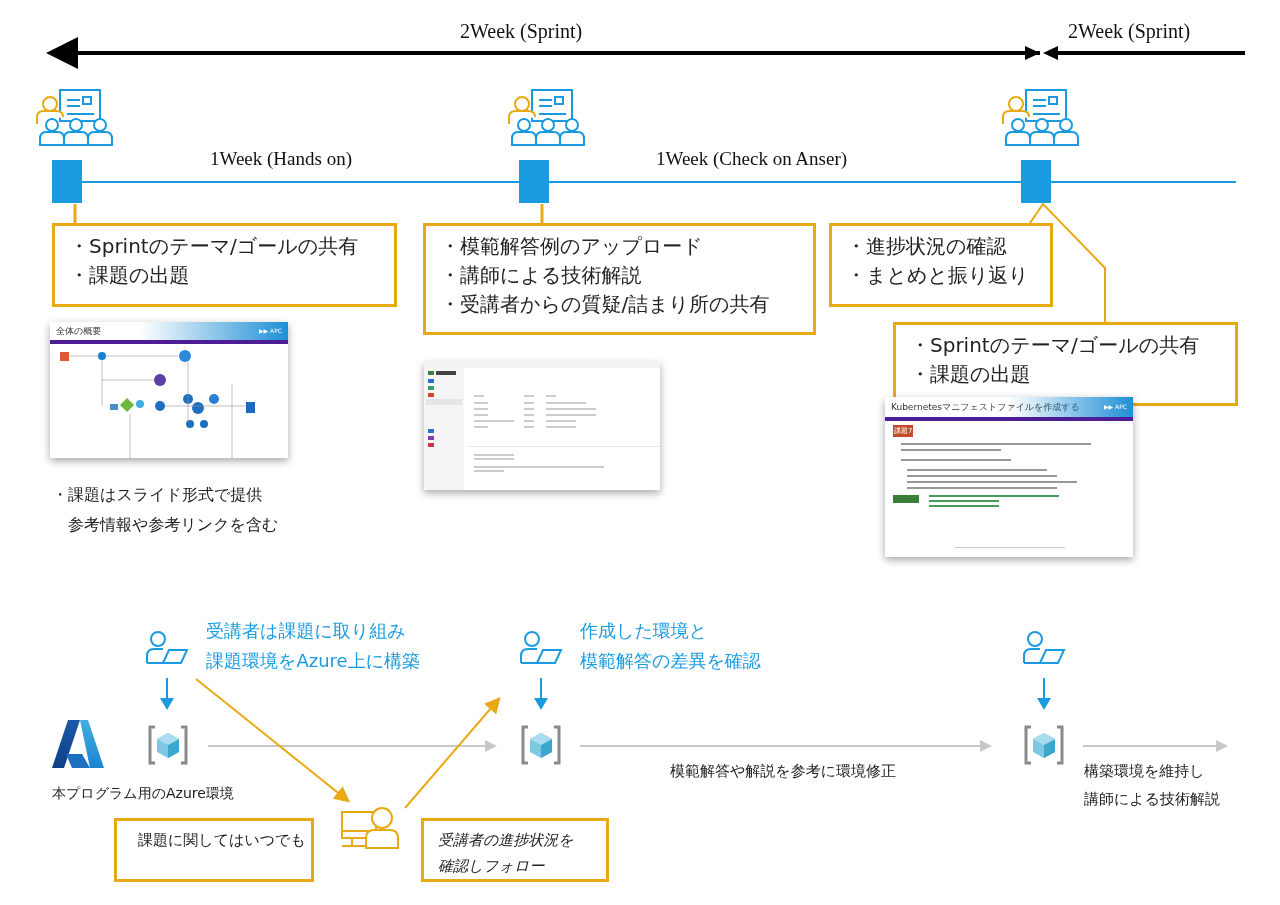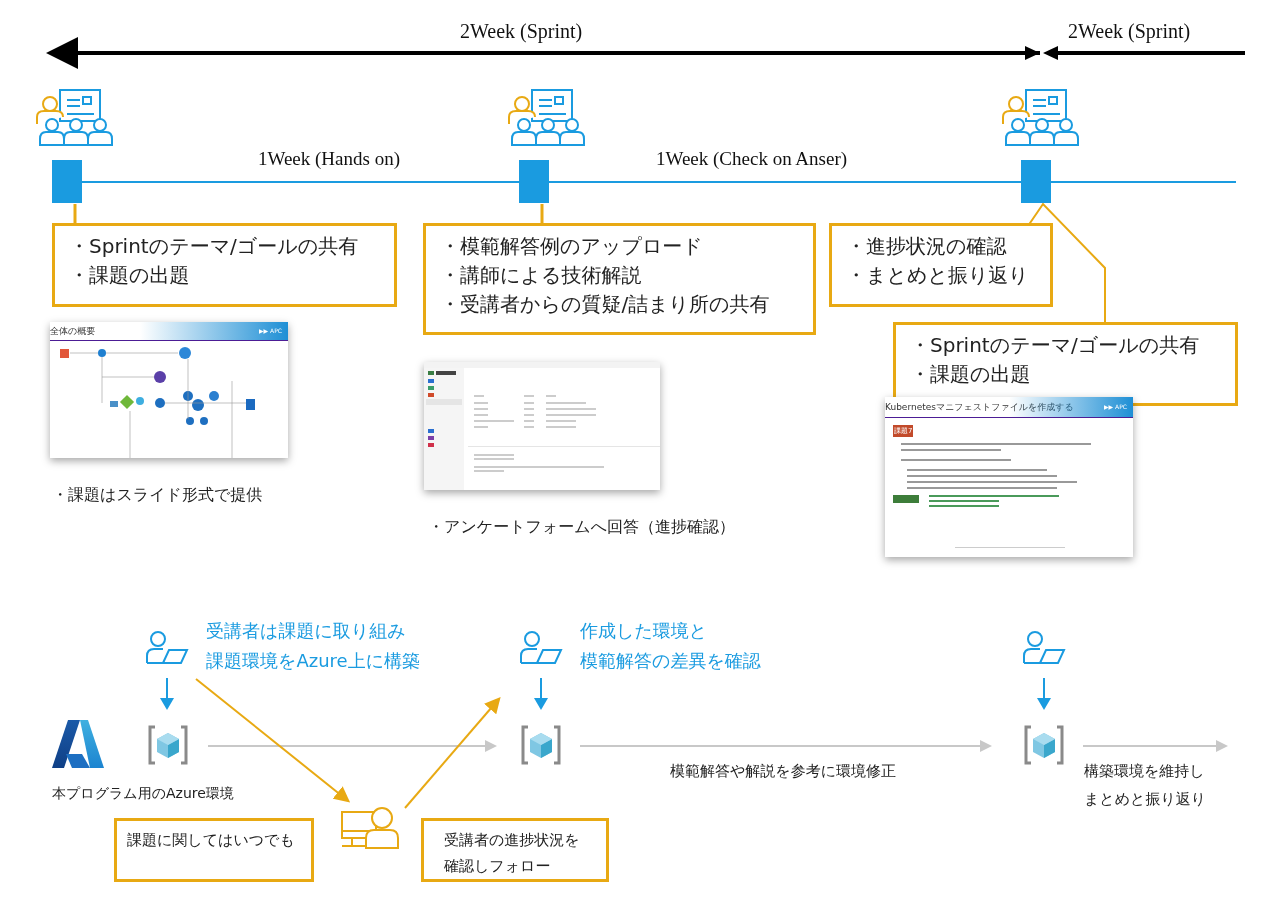--- a/index.html
+++ b/index.html
@@ -7,21 +7,21 @@
   .abs{position:absolute;}
   svg.layer{position:absolute;left:0;top:0;}
   .span-label{font-family:Liberation Serif, serif;font-size:20px;color:#111;white-space:nowrap;}
   .box{position:absolute;border:3px solid #e8a913;background:#fff;box-sizing:border-box;font-size:20px;line-height:29px;padding:6px 0 0 14px;color:#222;}
   .box .ln{display:block;white-space:nowrap;}
   .note{position:absolute;font-size:16px;line-height:30px;color:#222;white-space:nowrap;}
   .blue-note{position:absolute;font-size:18px;line-height:30px;color:#1a9be0;white-space:nowrap;}
   .small{position:absolute;font-size:14px;line-height:26px;color:#222;white-space:nowrap;}
   .qbox{position:absolute;border:3px solid #e8a913;background:#fff;box-sizing:border-box;font-size:15px;line-height:26px;color:#222;}
   .shot{position:absolute;background:#fff;box-shadow:0 3px 8px rgba(0,0,0,.35);overflow:hidden;}
-  .shot .hdr{height:18px;border-bottom:1px solid #4c1d95;position:relative;font-size:9px;line-height:18px;padding-left:0;color:#333;white-space:nowrap;}
+  .shot .hdr{height:18px;border-bottom:4px solid #4c1d95;position:relative;font-size:9px;line-height:18px;padding-left:6px;color:#333;white-space:nowrap;}
   .shot .hdr .grad{position:absolute;right:0;top:0;height:18px;width:62%;background:linear-gradient(90deg,rgba(255,255,255,0),#1e8fd5);}
   .shot .hdr .brand{position:absolute;right:6px;top:0;font-size:6px;color:#fff;}
   .marker{position:absolute;width:30px;height:43px;background:#1a9be0;}
 </style>
 </head>
 <body>
 
 <svg class="layer" width="1280" height="905">
   <defs>
     <marker id="ah-black" markerWidth="8" markerHeight="8" refX="7" refY="4" orient="auto" markerUnits="strokeWidth">
@@ -63,21 +63,21 @@
     <path d="M534,698 L548,698 L541,710 z" fill="#1a9be0"></path>
   </g>
   <g>
     <line x1="1044" y1="678" x2="1044" y2="700" stroke="#1a9be0" stroke-width="2"></line>
     <path d="M1037,698 L1051,698 L1044,710 z" fill="#1a9be0"></path>
   </g>
 </svg>
 
 <div class="abs span-label" style="left:460px;top:20px;">2Week (Sprint)</div>
 <div class="abs span-label" style="left:1068px;top:20px;">2Week (Sprint)</div>
-<div class="abs span-label" style="left:210px;top:148px;font-size:19px;margin-left:48px;">1Week (Hands on)</div>
+<div class="abs span-label" style="left:210px;top:148px;font-size:19px;">1Week (Hands on)</div>
 <div class="abs span-label" style="left:656px;top:148px;font-size:19px;">1Week (Check on Anser)</div>
 
 <svg class="abs" style="left:34px;top:88px;" width="80" height="60" viewBox="0 0 80 60">
   <rect x="26" y="2" width="40" height="31" fill="#fff" stroke="#1a9be0" stroke-width="2"></rect>
   <line x1="33" y1="12" x2="46" y2="12" stroke="#1a9be0" stroke-width="2"></line>
     <line x1="33" y1="18" x2="46" y2="18" stroke="#1a9be0" stroke-width="2"></line>
     <line x1="33" y1="26" x2="60" y2="26" stroke="#1a9be0" stroke-width="2"></line>
   <rect x="49" y="9" width="8" height="7" fill="none" stroke="#1a9be0" stroke-width="2"></rect>
   <circle cx="16" cy="16" r="7" fill="#fff" stroke="#e8a913" stroke-width="2"></circle>
   <path d="M3,36 L3,29 Q3,23 10,23 L22,23 Q29,23 29,29" fill="#fff" stroke="#e8a913" stroke-width="2"></path>
@@ -236,23 +236,23 @@
         <rect x="44" y="58" width="130" height="2"></rect>
         <rect x="44" y="63" width="70" height="2"></rect>
         <rect x="44" y="68" width="70" height="2"></rect>
       </g>
     <rect x="70" y="110" width="110" height="1" fill="#ccc"></rect>
   </svg>
 </div>
 
 <div class="note" style="left:52px;top:480px;">
   <div>・課題はスライド形式で提供</div>
+  <div style="padding-left:16px;">参考情報や参考リンクを含む</div>
 </div>
 <div class="note" style="left:428px;top:512px;">
-  <div>・アンケートフォームへ回答（進捗確認）</div>
 </div>
 
 <svg class="abs" style="left:145px;top:630px;" width="44" height="36" viewBox="0 0 44 36">
   <circle cx="13" cy="9" r="7" fill="none" stroke="#1a9be0" stroke-width="2"></circle>
   <path d="M2,33 L2,26 Q2,19 9,19 L18,19" fill="none" stroke="#1a9be0" stroke-width="2"></path>
   <path d="M2,33 L30,33" stroke="#1a9be0" stroke-width="2"></path>
   <path d="M18,33 L24,20 L42,20 L36,33 z" fill="#fff" stroke="#1a9be0" stroke-width="2"></path>
 </svg>
 <svg class="abs" style="left:519px;top:630px;" width="44" height="36" viewBox="0 0 44 36">
   <circle cx="13" cy="9" r="7" fill="none" stroke="#1a9be0" stroke-width="2"></circle>
@@ -313,31 +313,31 @@
   <path d="M21,9 L32,15 L32,28 L21,34 L10,28 L10,15 z" fill="#7fc7e3"></path>
   <path d="M21,21 L32,15 L32,28 L21,34 z" fill="#3aa7cc"></path>
   <path d="M21,21 L10,15 L21,9 L32,15 z" fill="#a9dcef"></path>
 </svg>
 
 <div class="small" style="left:670px;top:757px;font-size:15px;line-height:28px;">
   <div>模範解答や解説を参考に環境修正</div>
 </div>
 <div class="small" style="left:1084px;top:757px;font-size:15px;line-height:28px;">
   <div>構築環境を維持し</div>
-  <div>まとめと振り返り</div>
+  <div>講師による技術解説</div>
 </div>
 
 <svg class="abs" style="left:340px;top:804px;" width="66" height="48" viewBox="0 0 66 48">
   <rect x="2" y="8" width="34" height="26" fill="#fff" stroke="#e8a913" stroke-width="2"></rect>
   <line x1="2" y1="27" x2="36" y2="27" stroke="#e8a913" stroke-width="2"></line>
   <line x1="12" y1="34" x2="12" y2="42" stroke="#e8a913" stroke-width="2"></line>
   <line x1="2" y1="42" x2="30" y2="42" stroke="#e8a913" stroke-width="2"></line>
   <circle cx="42" cy="14" r="10" fill="#fff" stroke="#e8a913" stroke-width="2"></circle>
   <path d="M26,44 L26,34 Q26,26 34,26 L50,26 Q58,26 58,34 L58,44 z" fill="#fff" stroke="#e8a913" stroke-width="2"></path>
 </svg>
 
-<div class="qbox" style="left:114px;top:818px;width:200px;height:64px;padding:6px 0 0 10px;">
+<div class="qbox" style="left:114px;top:818px;width:200px;height:64px;padding:6px 0 0 21px;">
   <div>課題に関してはいつでも</div>
 </div>
-<div class="qbox" style="left:421px;top:818px;width:188px;height:64px;padding:6px 0 0 20px;">
+<div class="qbox" style="left:421px;top:818px;width:188px;height:64px;padding:6px 0 0 14px;font-style:italic;">
   <div>受講者の進捗状況を</div>
   <div>確認しフォロー</div>
 </div>
 
 </body></html>

